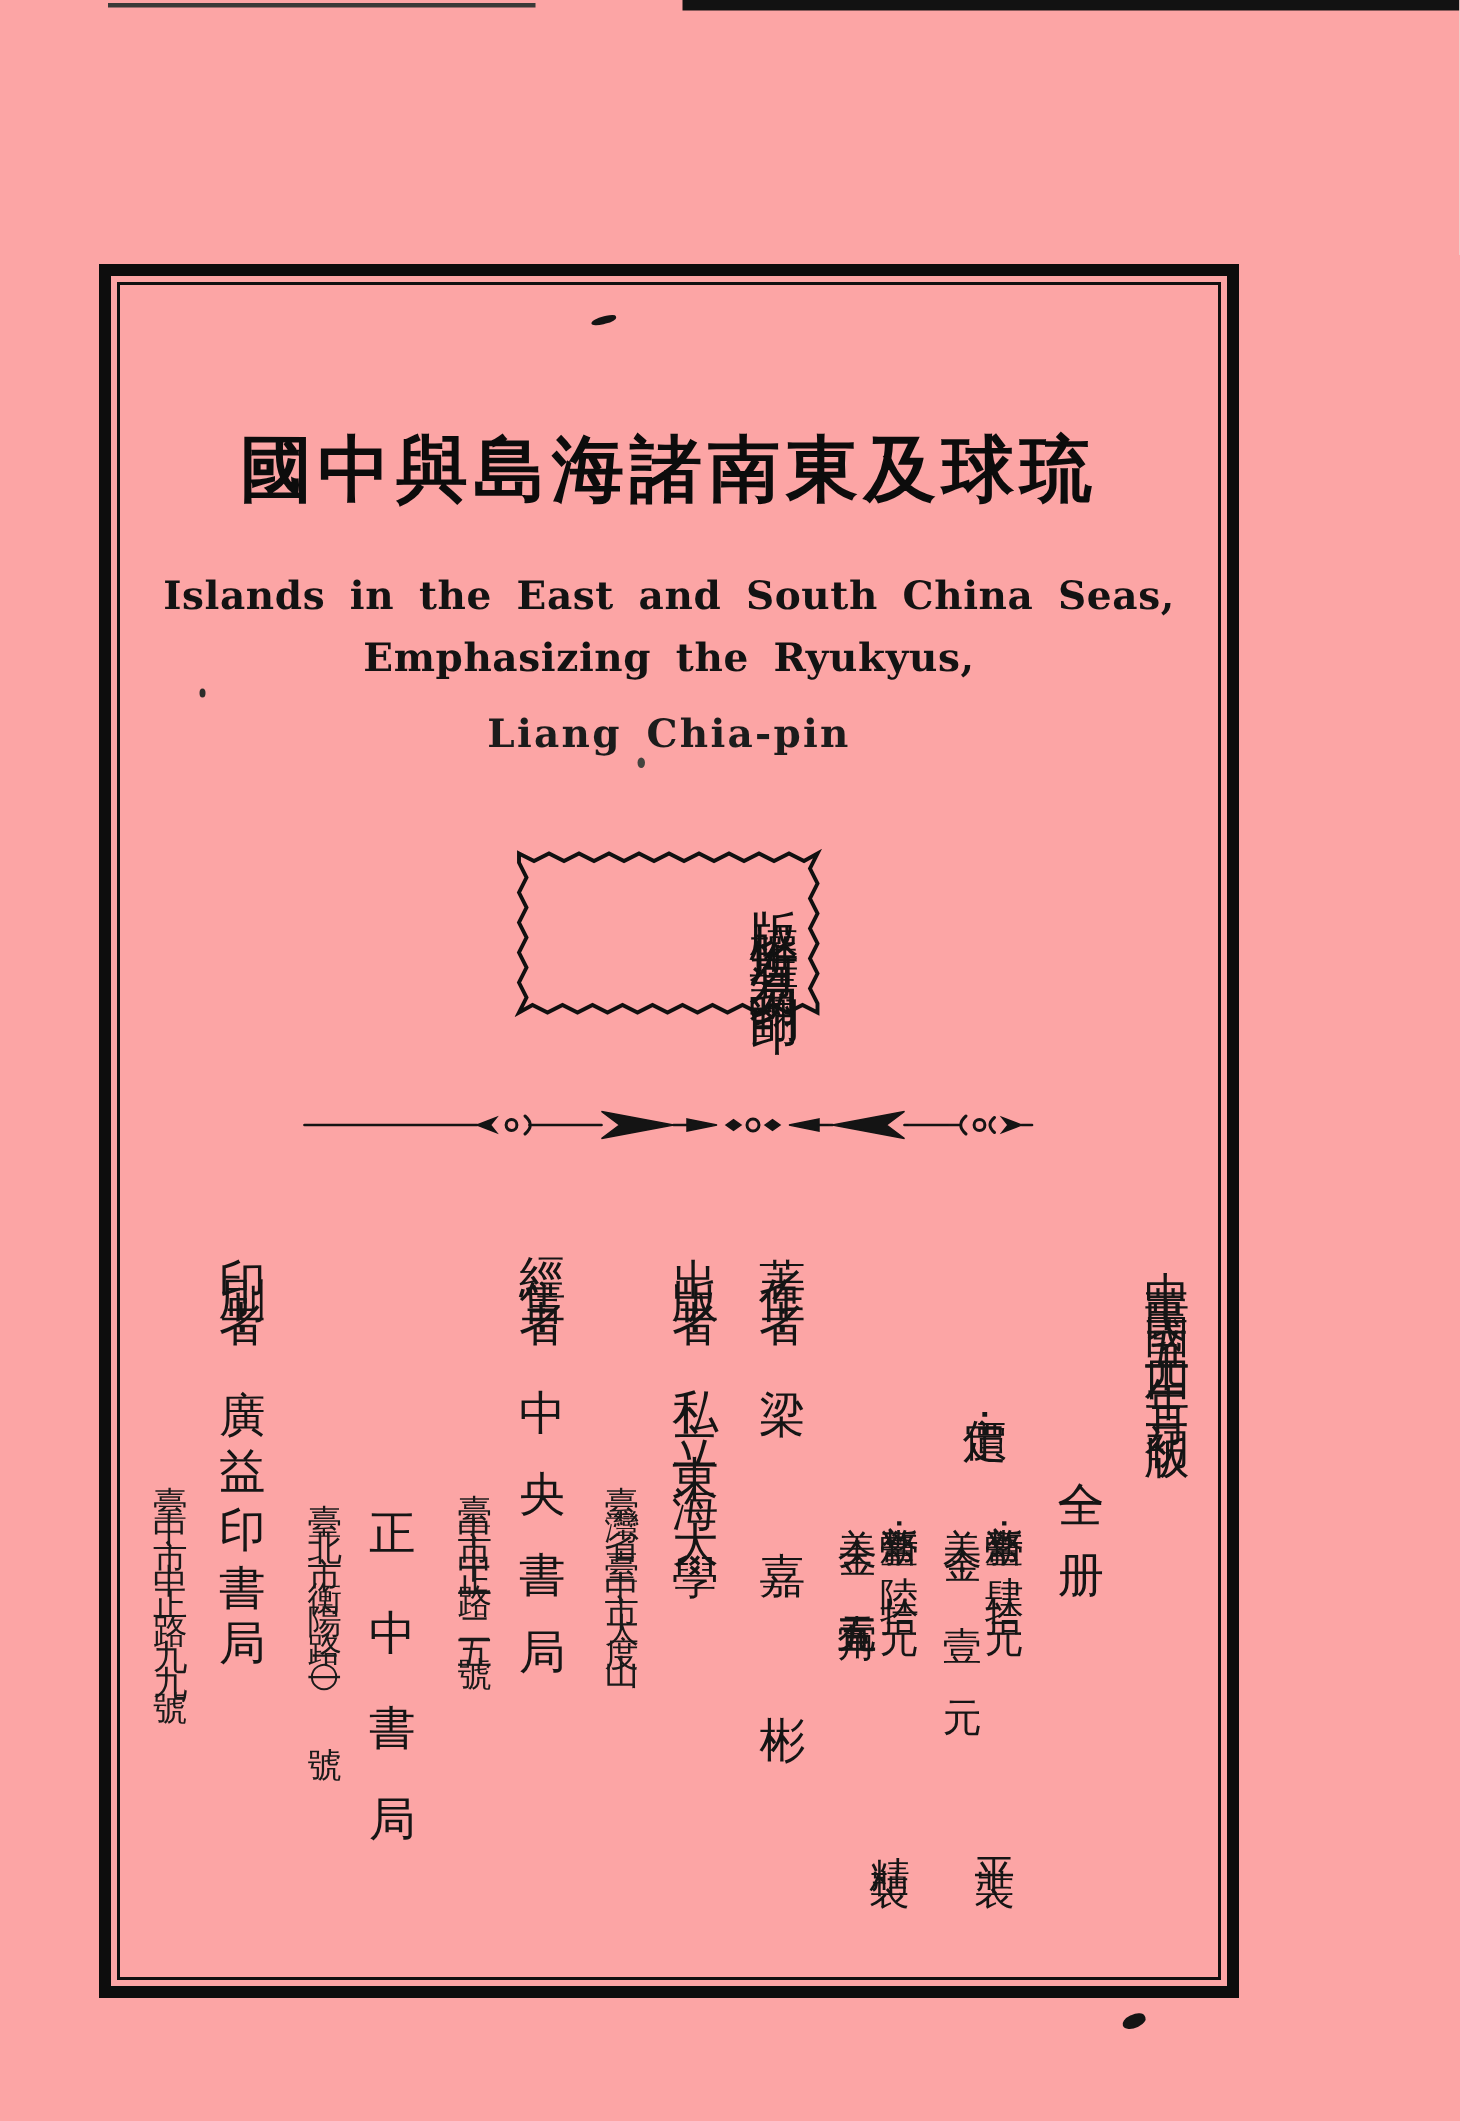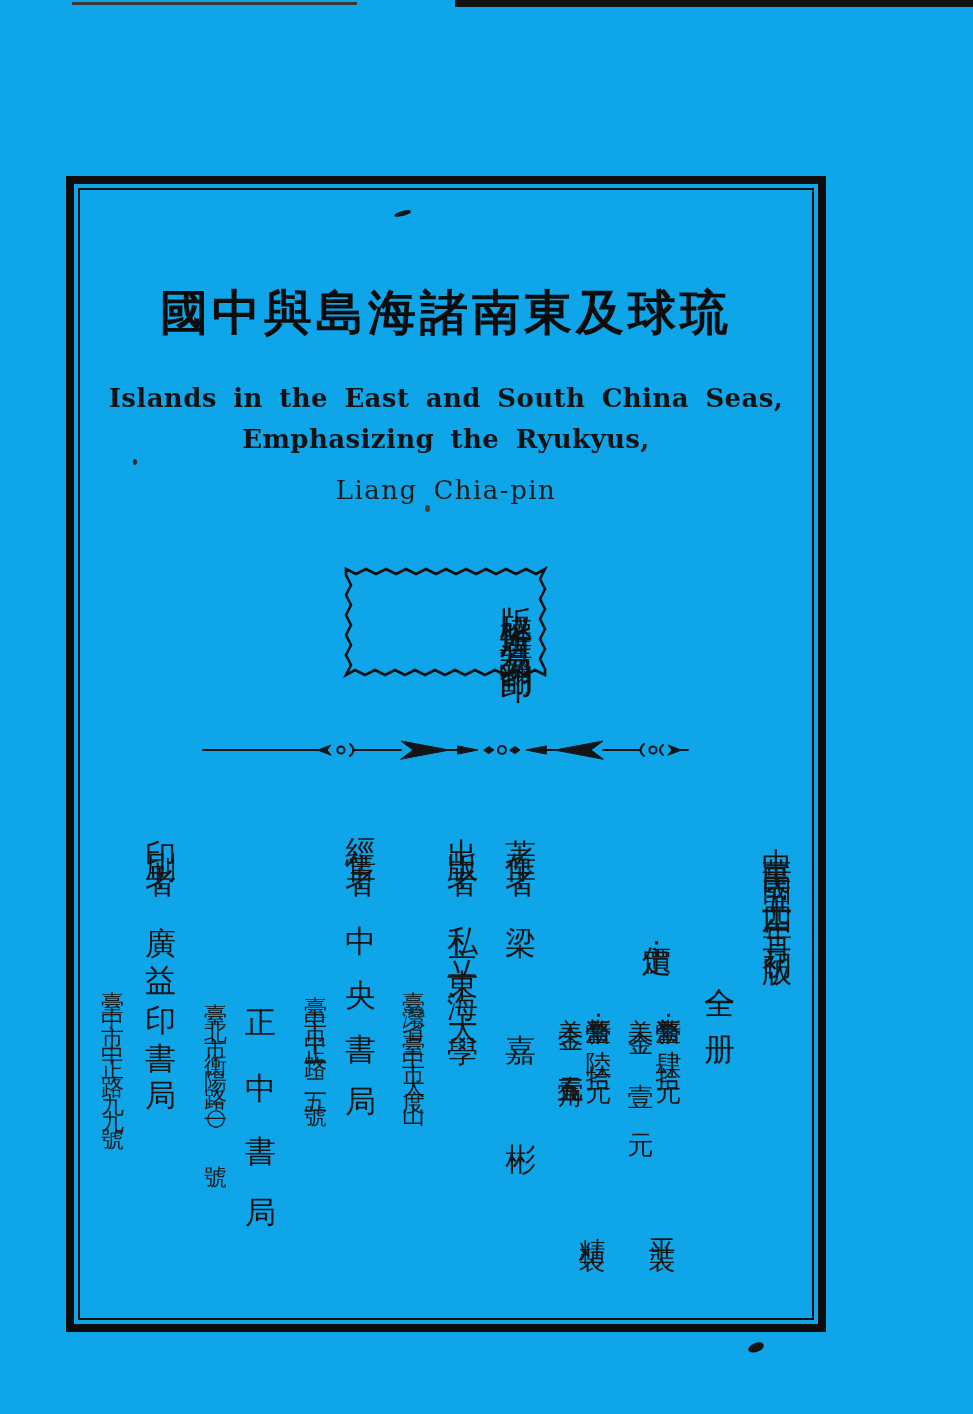--- a/index.html
+++ b/index.html
@@ -1,18 +1,18 @@
 <!DOCTYPE html>
 <html><head>
 <meta charset="utf-8">
 <style>
   html,body{margin:0;padding:0;background:#e8e8e4;}
   .page{
     position:relative;width:973px;height:1414px;margin:0 auto;
-    background:#0ea5e9;color:#191919;overflow:hidden;
+    background:#fca5a5;color:#191919;overflow:hidden;
     font-family:"DejaVu Serif","Liberation Serif",serif;
   }
   
   .scan-thin{position:absolute;left:72px;top:2px;width:285px;height:3px;background:#3a3a38;}
   .scan-thick{position:absolute;left:455px;top:0;width:518px;height:7px;background:#121212;}
   .speck{position:absolute;background:#141414;}
   .speck.tilde{left:394px;top:211px;width:17px;height:5px;border-radius:60% 40% 50% 50%;transform:rotate(-14deg);}
   .speck.dot1{left:133px;top:459px;width:4px;height:6px;border-radius:50%;background:#2c2c2a;}
   .speck.dot2{left:425px;top:505px;width:5px;height:7px;border-radius:50%;background:#44443f;}
   .speck.blot{left:748px;top:1343px;width:16px;height:9px;border-radius:55% 60% 50% 65%;transform:rotate(-25deg);}
@@ -21,21 +21,21 @@
     box-sizing:border-box;border:8px solid #0d0d0d;}
   .frame-inner{position:absolute;left:4px;top:4px;right:4px;bottom:4px;border:2px solid #101010;}
   
   .title-cjk{position:absolute;left:66px;top:281px;width:760px;margin:0;text-align:center;
     font-size:48px;font-weight:700;letter-spacing:4px;color:#0c0c0c;white-space:nowrap;}
   .title-en{position:absolute;left:66px;width:760px;text-align:center;font-weight:700;
     font-size:26px;word-spacing:7px;letter-spacing:0.4px;color:#131313;}
   .title-en.l1{top:383px;}
   .title-en.l2{top:424px;}
   .author-en{position:absolute;left:66px;top:475px;width:760px;text-align:center;
-    font-size:26px;font-weight:400;letter-spacing:1.5px;word-spacing:6px;color:#1c1c1c;}
+    font-size:26px;font-weight:700;letter-spacing:1.5px;word-spacing:6px;color:#1c1c1c;}
   
   .stamp-box{position:absolute;left:343px;top:566px;width:205px;height:112px;}
   .stamp-box svg{position:absolute;left:0;top:0;}
   .stamp-text{position:absolute;top:15px;right:7px;height:88px;
     writing-mode:vertical-rl;text-orientation:upright;
     font-size:33px;line-height:49px;letter-spacing:9px;color:#111;}
   
   .divider{position:absolute;left:200px;top:736px;}
   
   .vcol{position:absolute;writing-mode:vertical-rl;text-orientation:upright;

